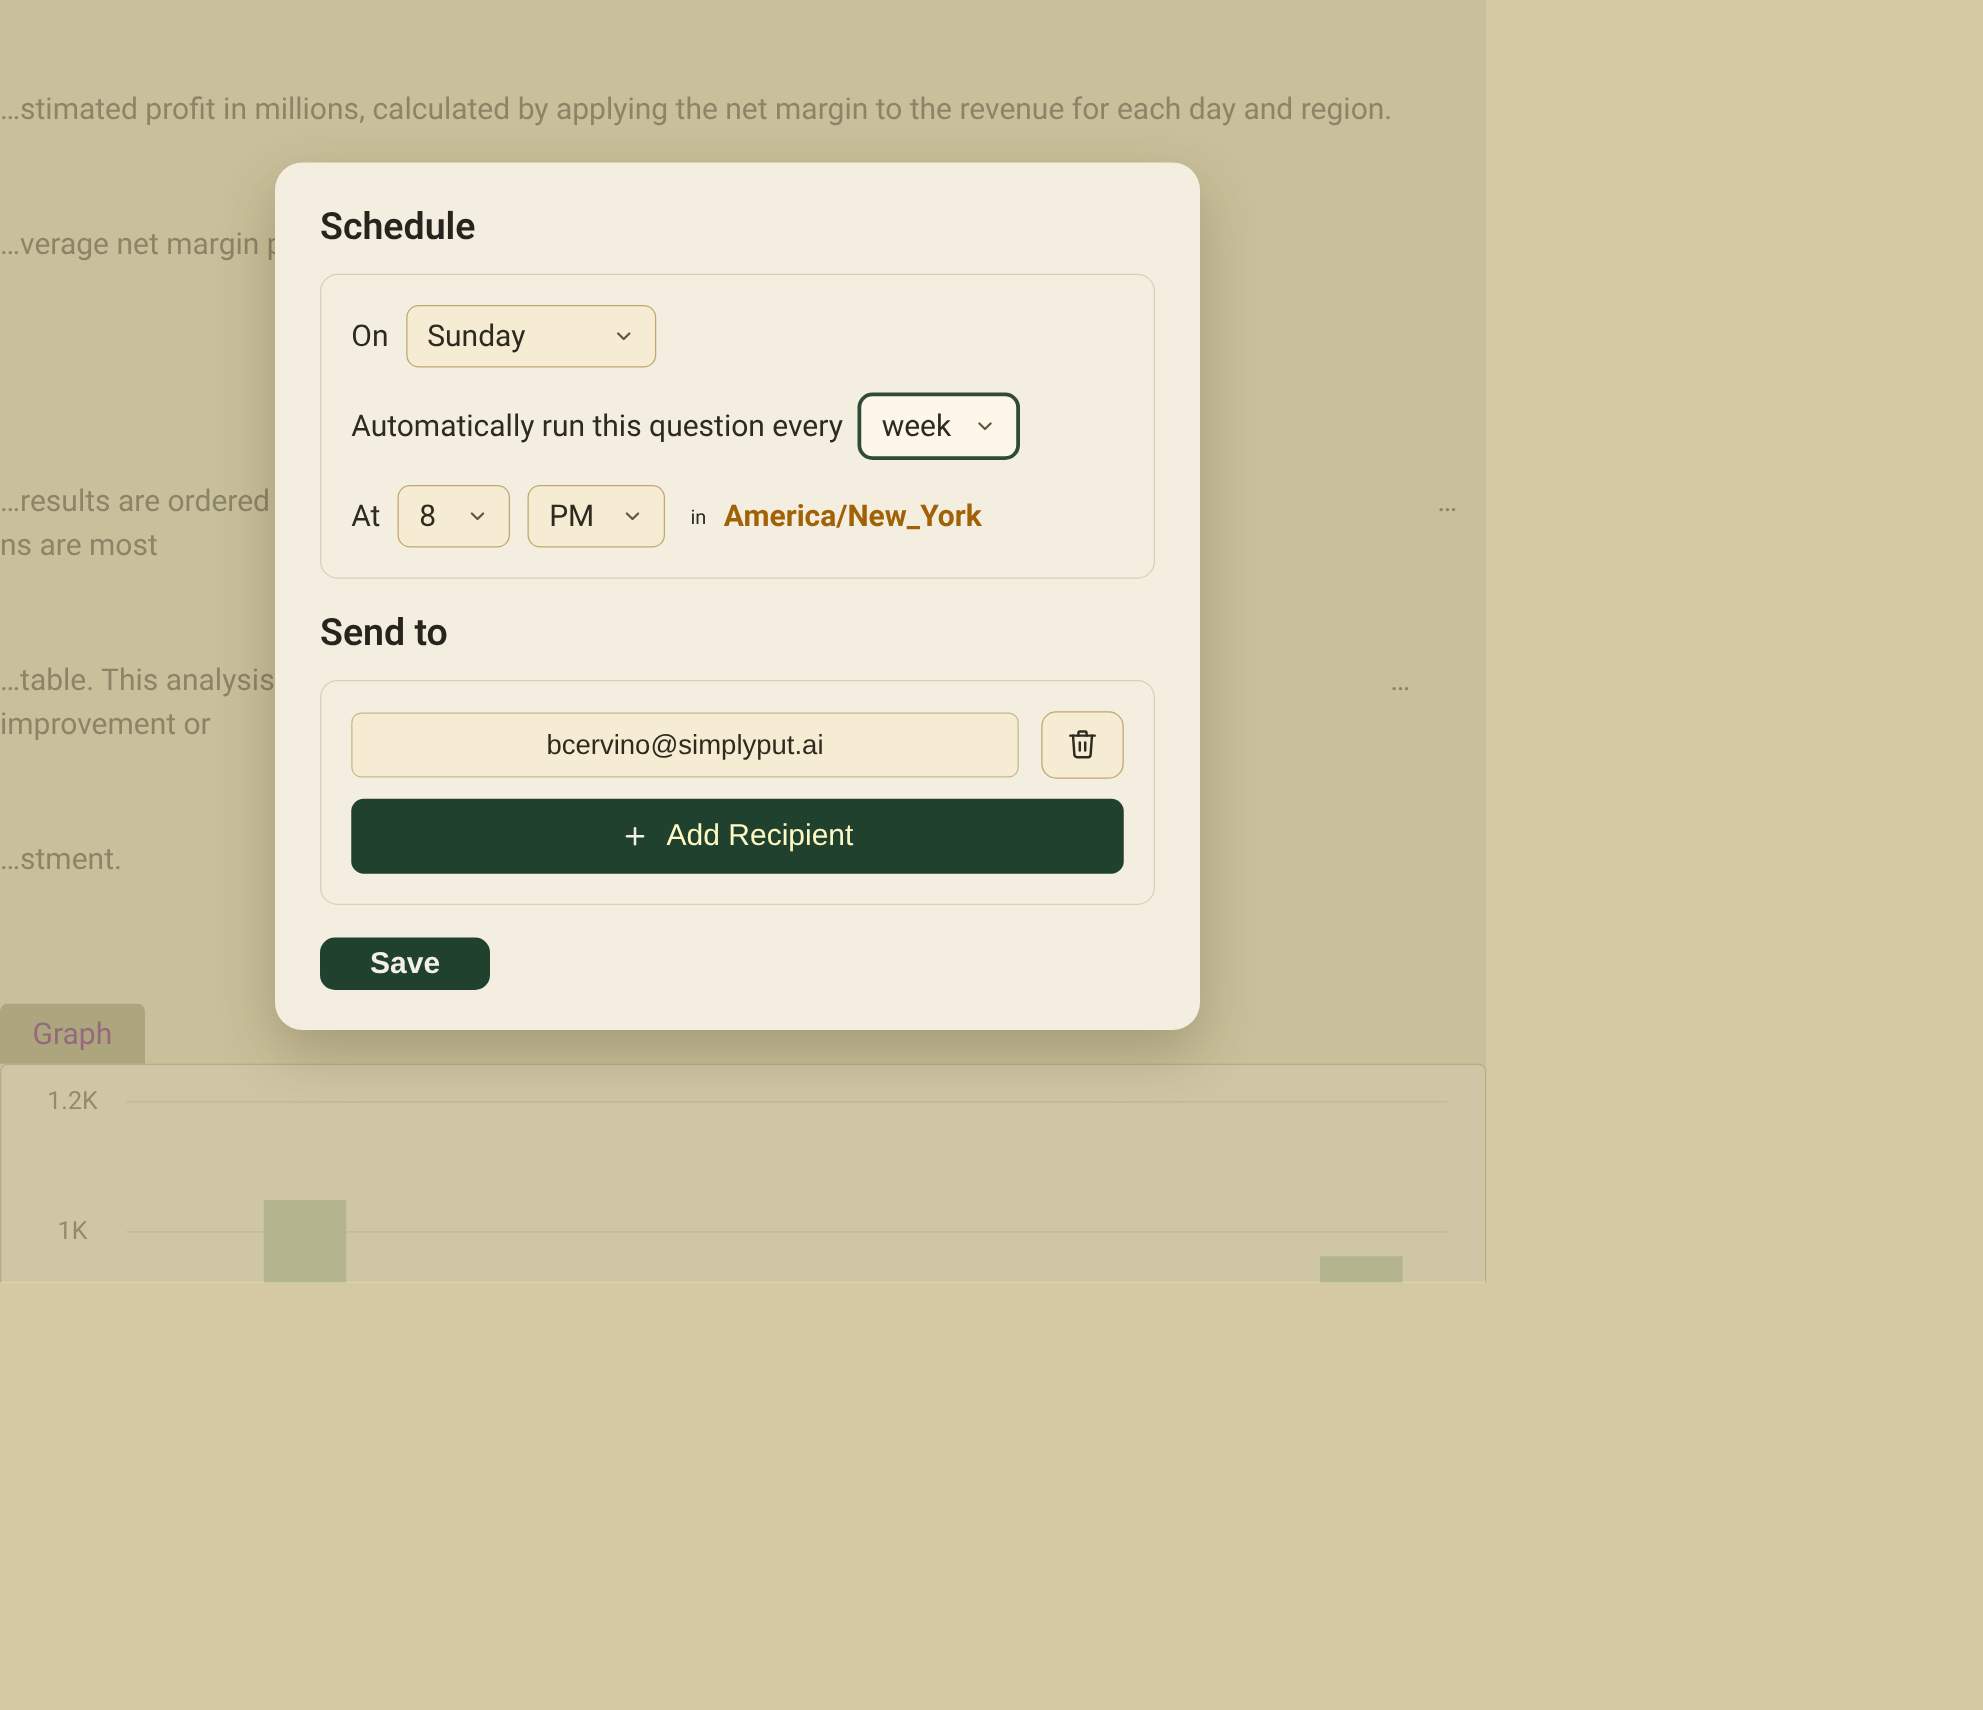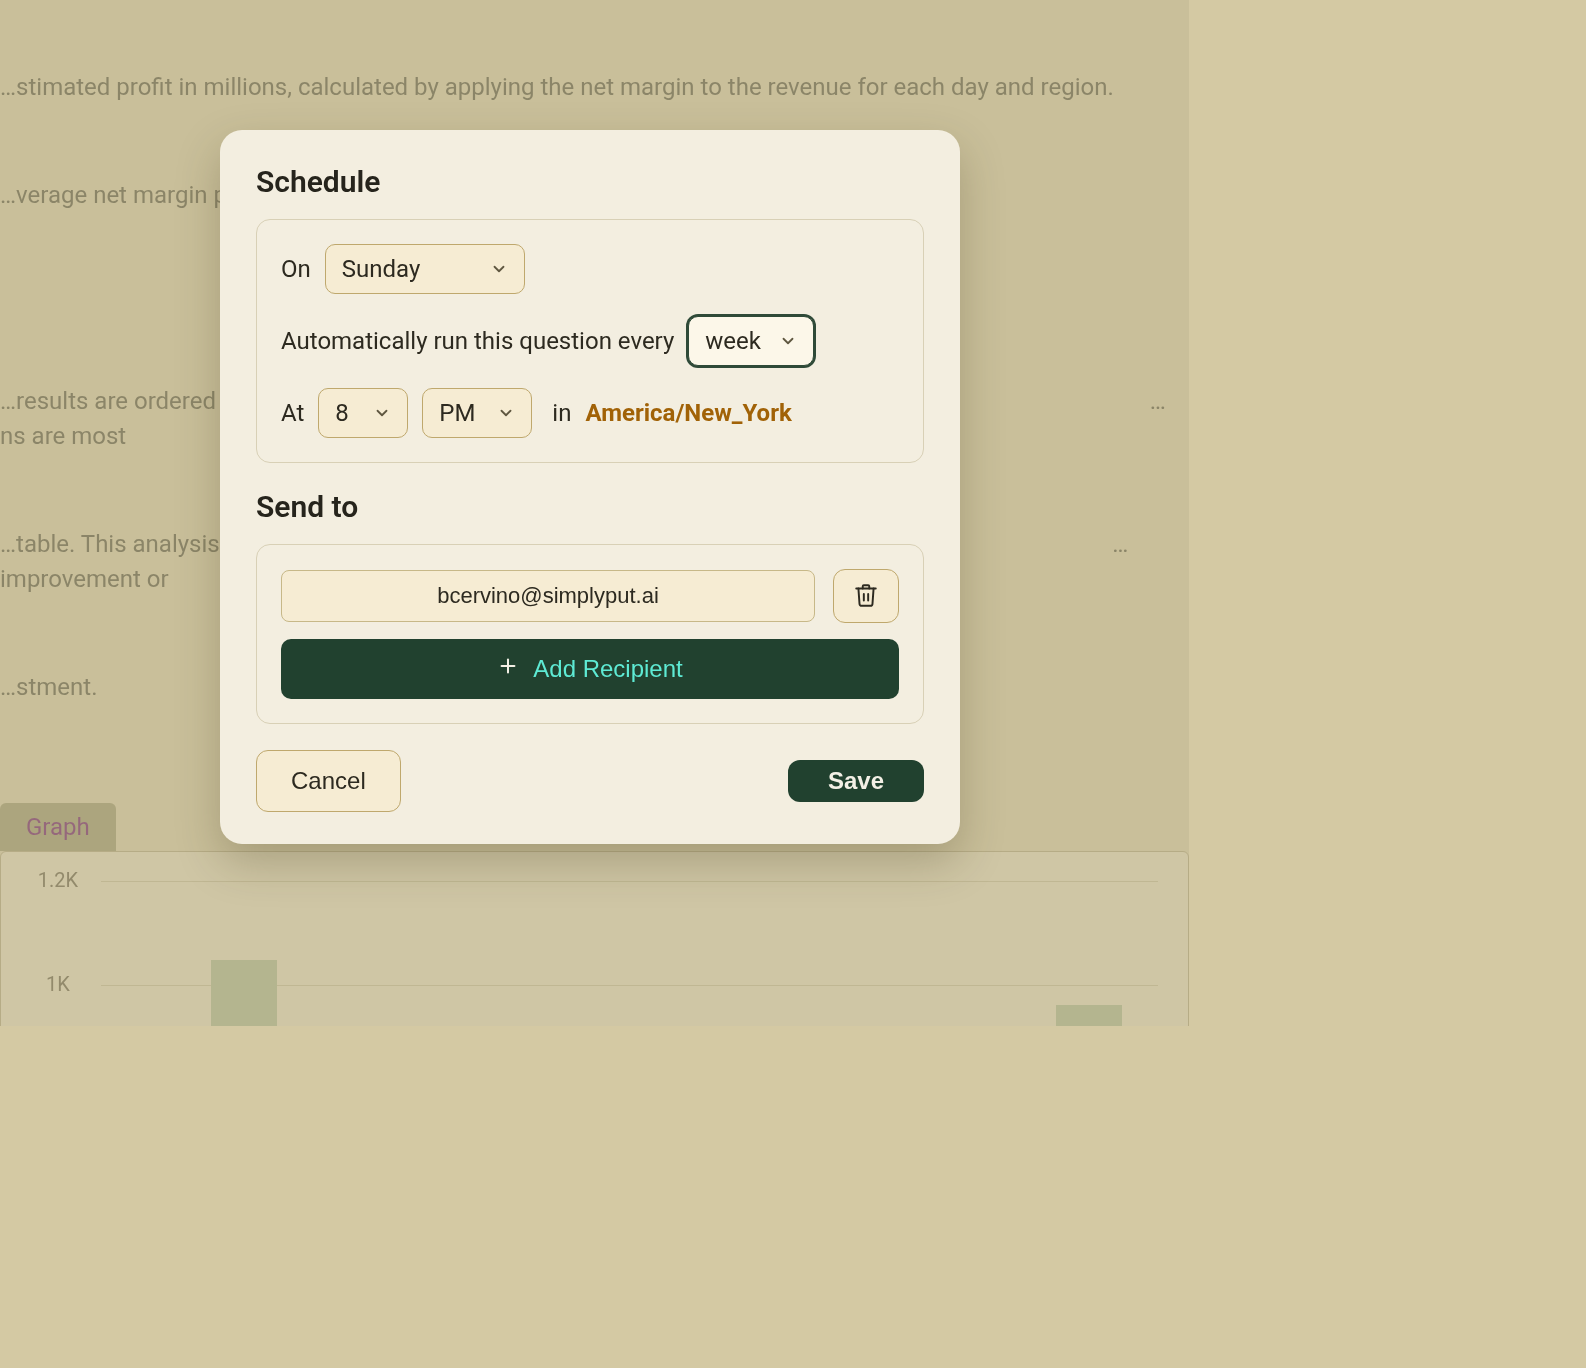--- a/index.html
+++ b/index.html
@@ -104,21 +104,21 @@
     background: #f3eee0;
     border: 1px solid #d8d0b6;
     border-radius: 14px;
     padding: 24px 24px;
     margin-bottom: 26px;
   }
   .row { display: flex; align-items: center; gap: 14px; flex-wrap: wrap; margin-bottom: 22px; }
   .row:last-child { margin-bottom: 0; }
   .row-label { font-size: 24px; color: #2d2a20; }
   .tz { font-size: 24px; color: #a16207; font-weight: 700; }
-  .tz-in { font-size: 24px; color: #2d2a20; margin-left: 6px; }
+  .tz-in { font-size: 16px; color: #2d2a20; margin-left: 6px; }
 
   .select {
     display: inline-flex; align-items: center; justify-content: space-between;
     gap: 18px;
     background: #f6ecd3;
     border: 1.5px solid #bfa86d;
     border-radius: 10px;
     padding: 10px 16px;
     font-size: 24px; color: #2d2a20;
     cursor: pointer;
@@ -151,25 +151,25 @@
     background: #f6ecd3;
     border: 1.5px solid #bfa86d;
     border-radius: 12px;
     cursor: pointer;
   }
   .icon-btn svg { width: 26px; height: 28px; }
 
   .add-btn {
     width: 100%;
     background: #21412f;
-    color: #5eead4;
+    color: #fef9c3;
     font-size: 24px; font-weight: 500;
     border: none; border-radius: 10px;
     padding: 16px 0;
-    display: inline-flex; justify-content: center; gap: 14px;
+    display: inline-flex; align-items: center; justify-content: center; gap: 14px;
     cursor: pointer;
   }
   .plus-ic { width: 22px; height: 22px; }
   .plus-ic svg { width: 100%; height: 100%; display: block; }
 
   .modal-actions {
     display: flex; justify-content: space-between; align-items: center;
     margin-top: 26px;
   }
   .btn-cancel {
@@ -316,16 +316,15 @@
         <svg viewBox="0 0 24 24" fill="none" stroke="#f3f0e6" stroke-width="2.2" stroke-linecap="round">
             <line x1="12" y1="5" x2="12" y2="19"></line>
             <line x1="5" y1="12" x2="19" y2="12"></line>
           </svg>
       </span>
       <span>Add Recipient</span>
     </button>
   </div>
 
   <div class="modal-actions">
-    <button class="btn-cancel">Cancel</button>
     <button class="btn-save">Save</button>
   </div>
 </div>
 
 </body></html>

